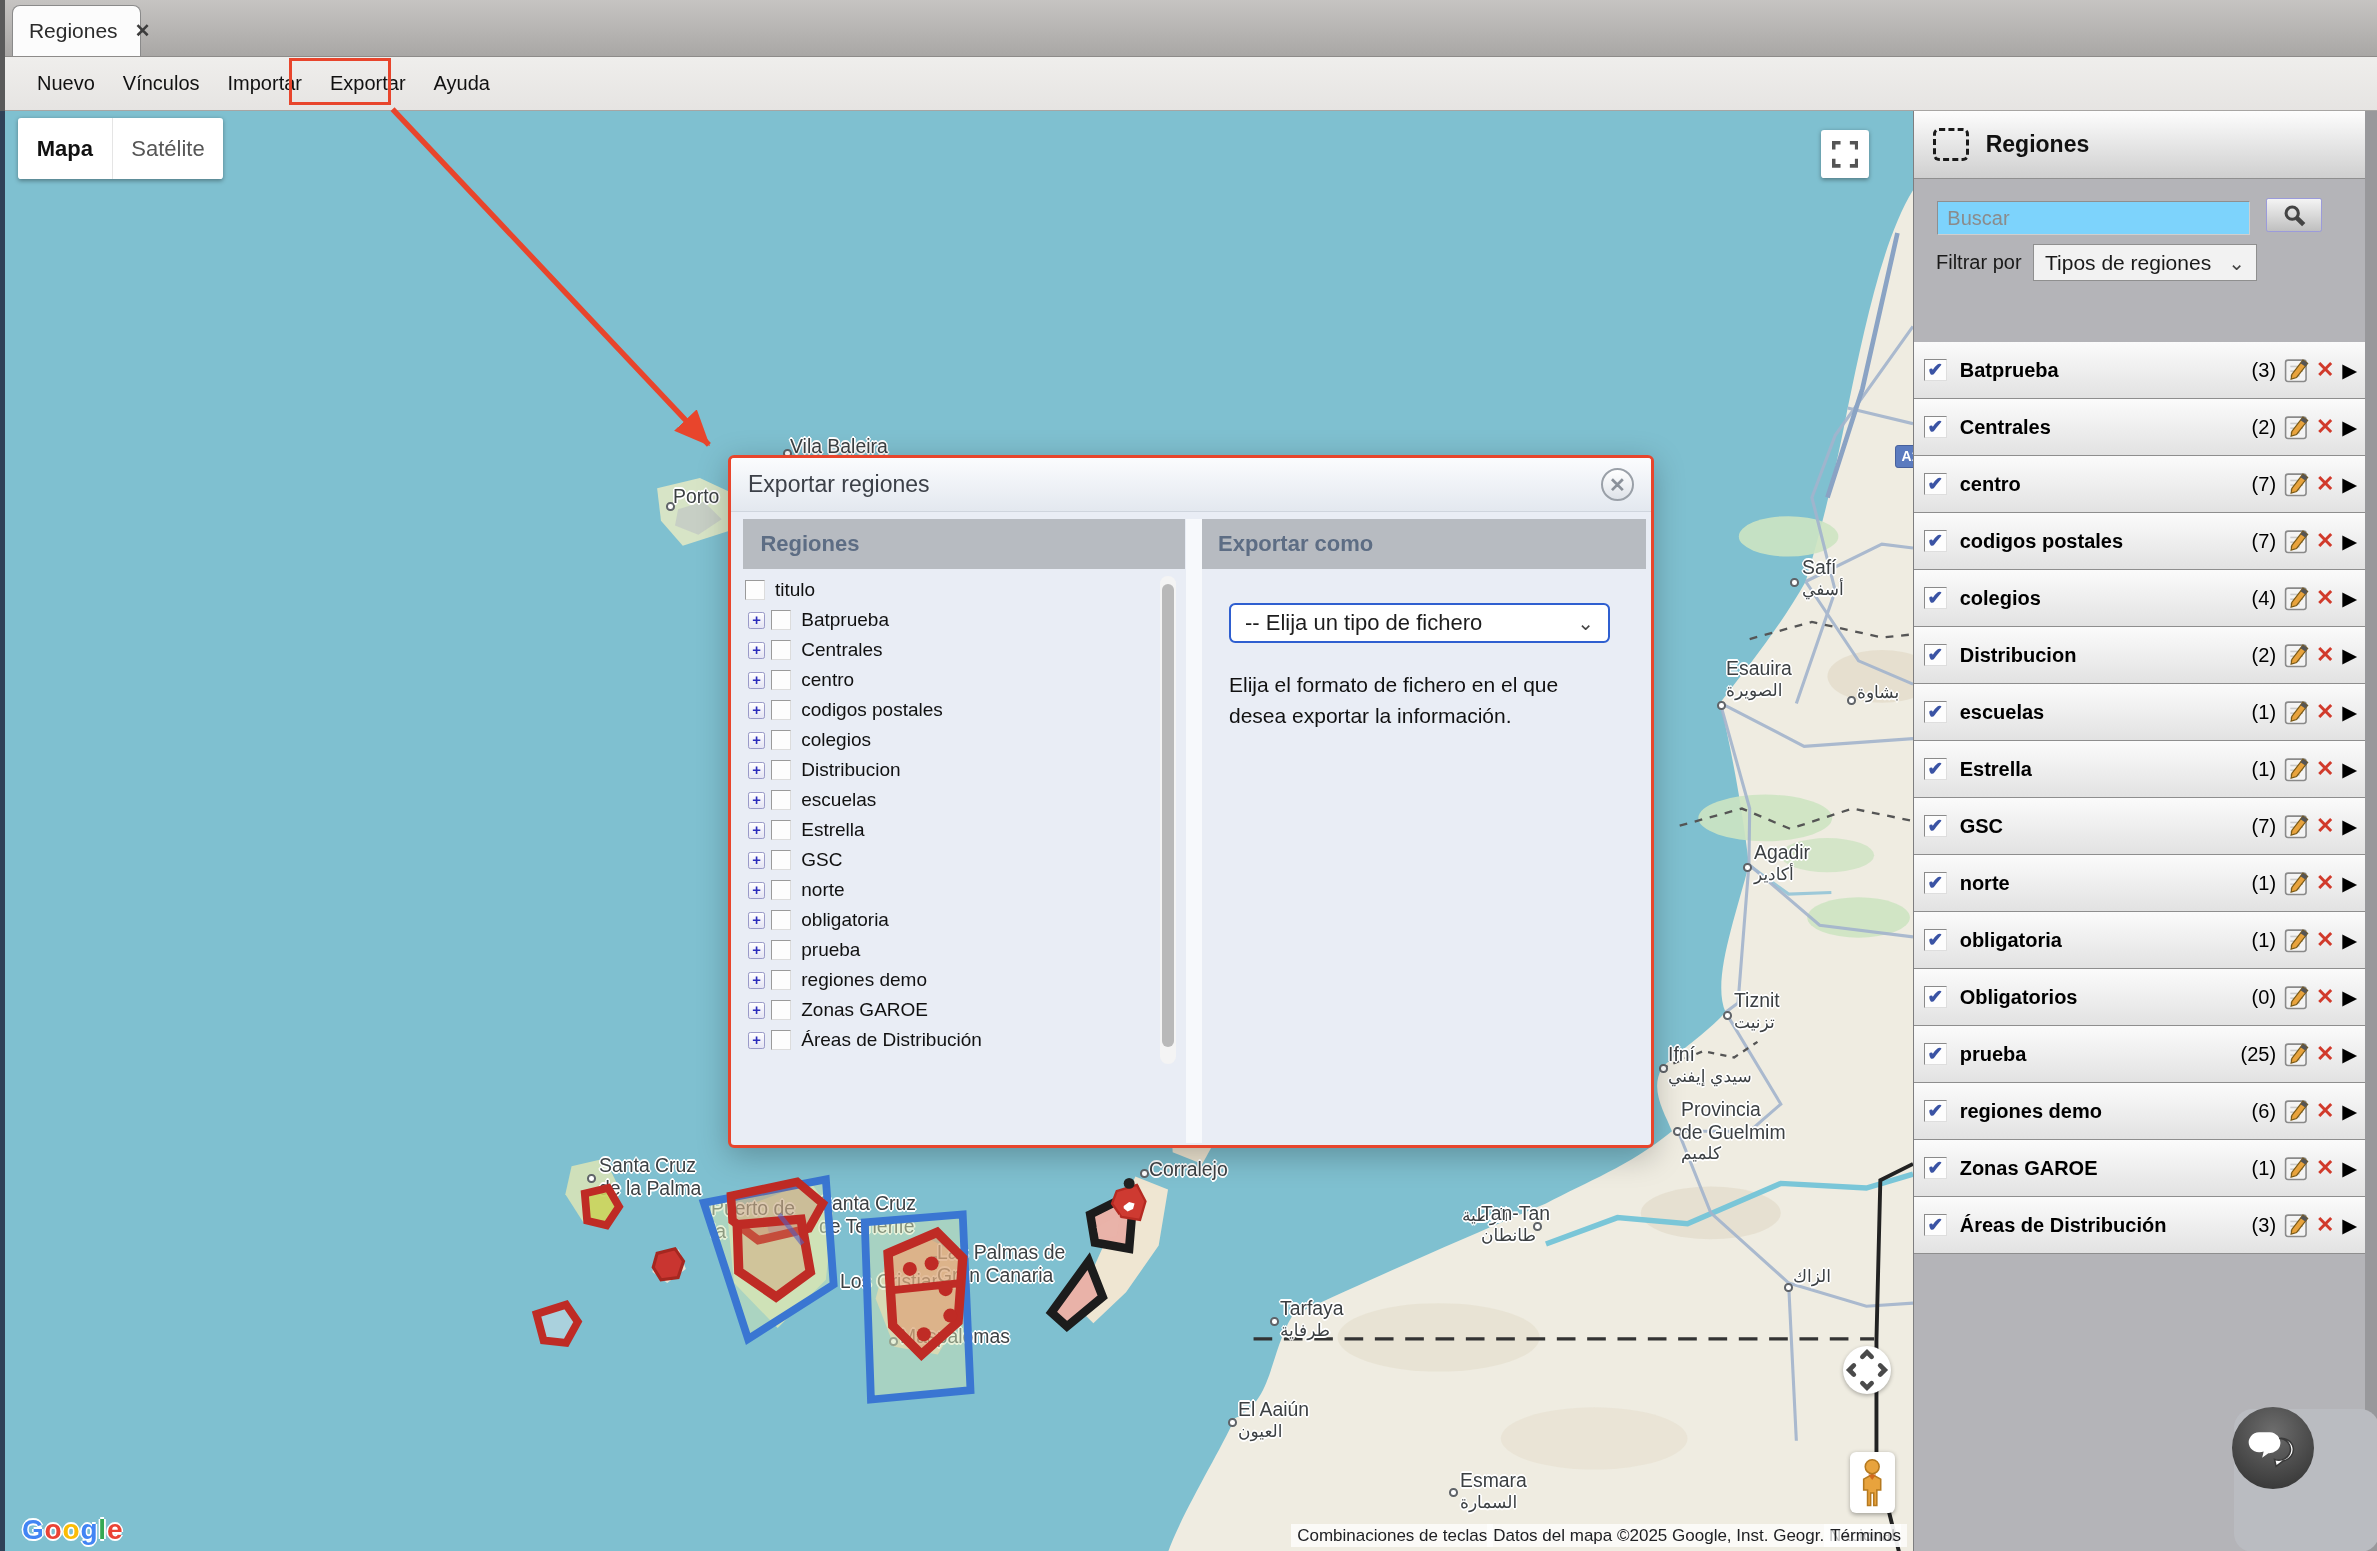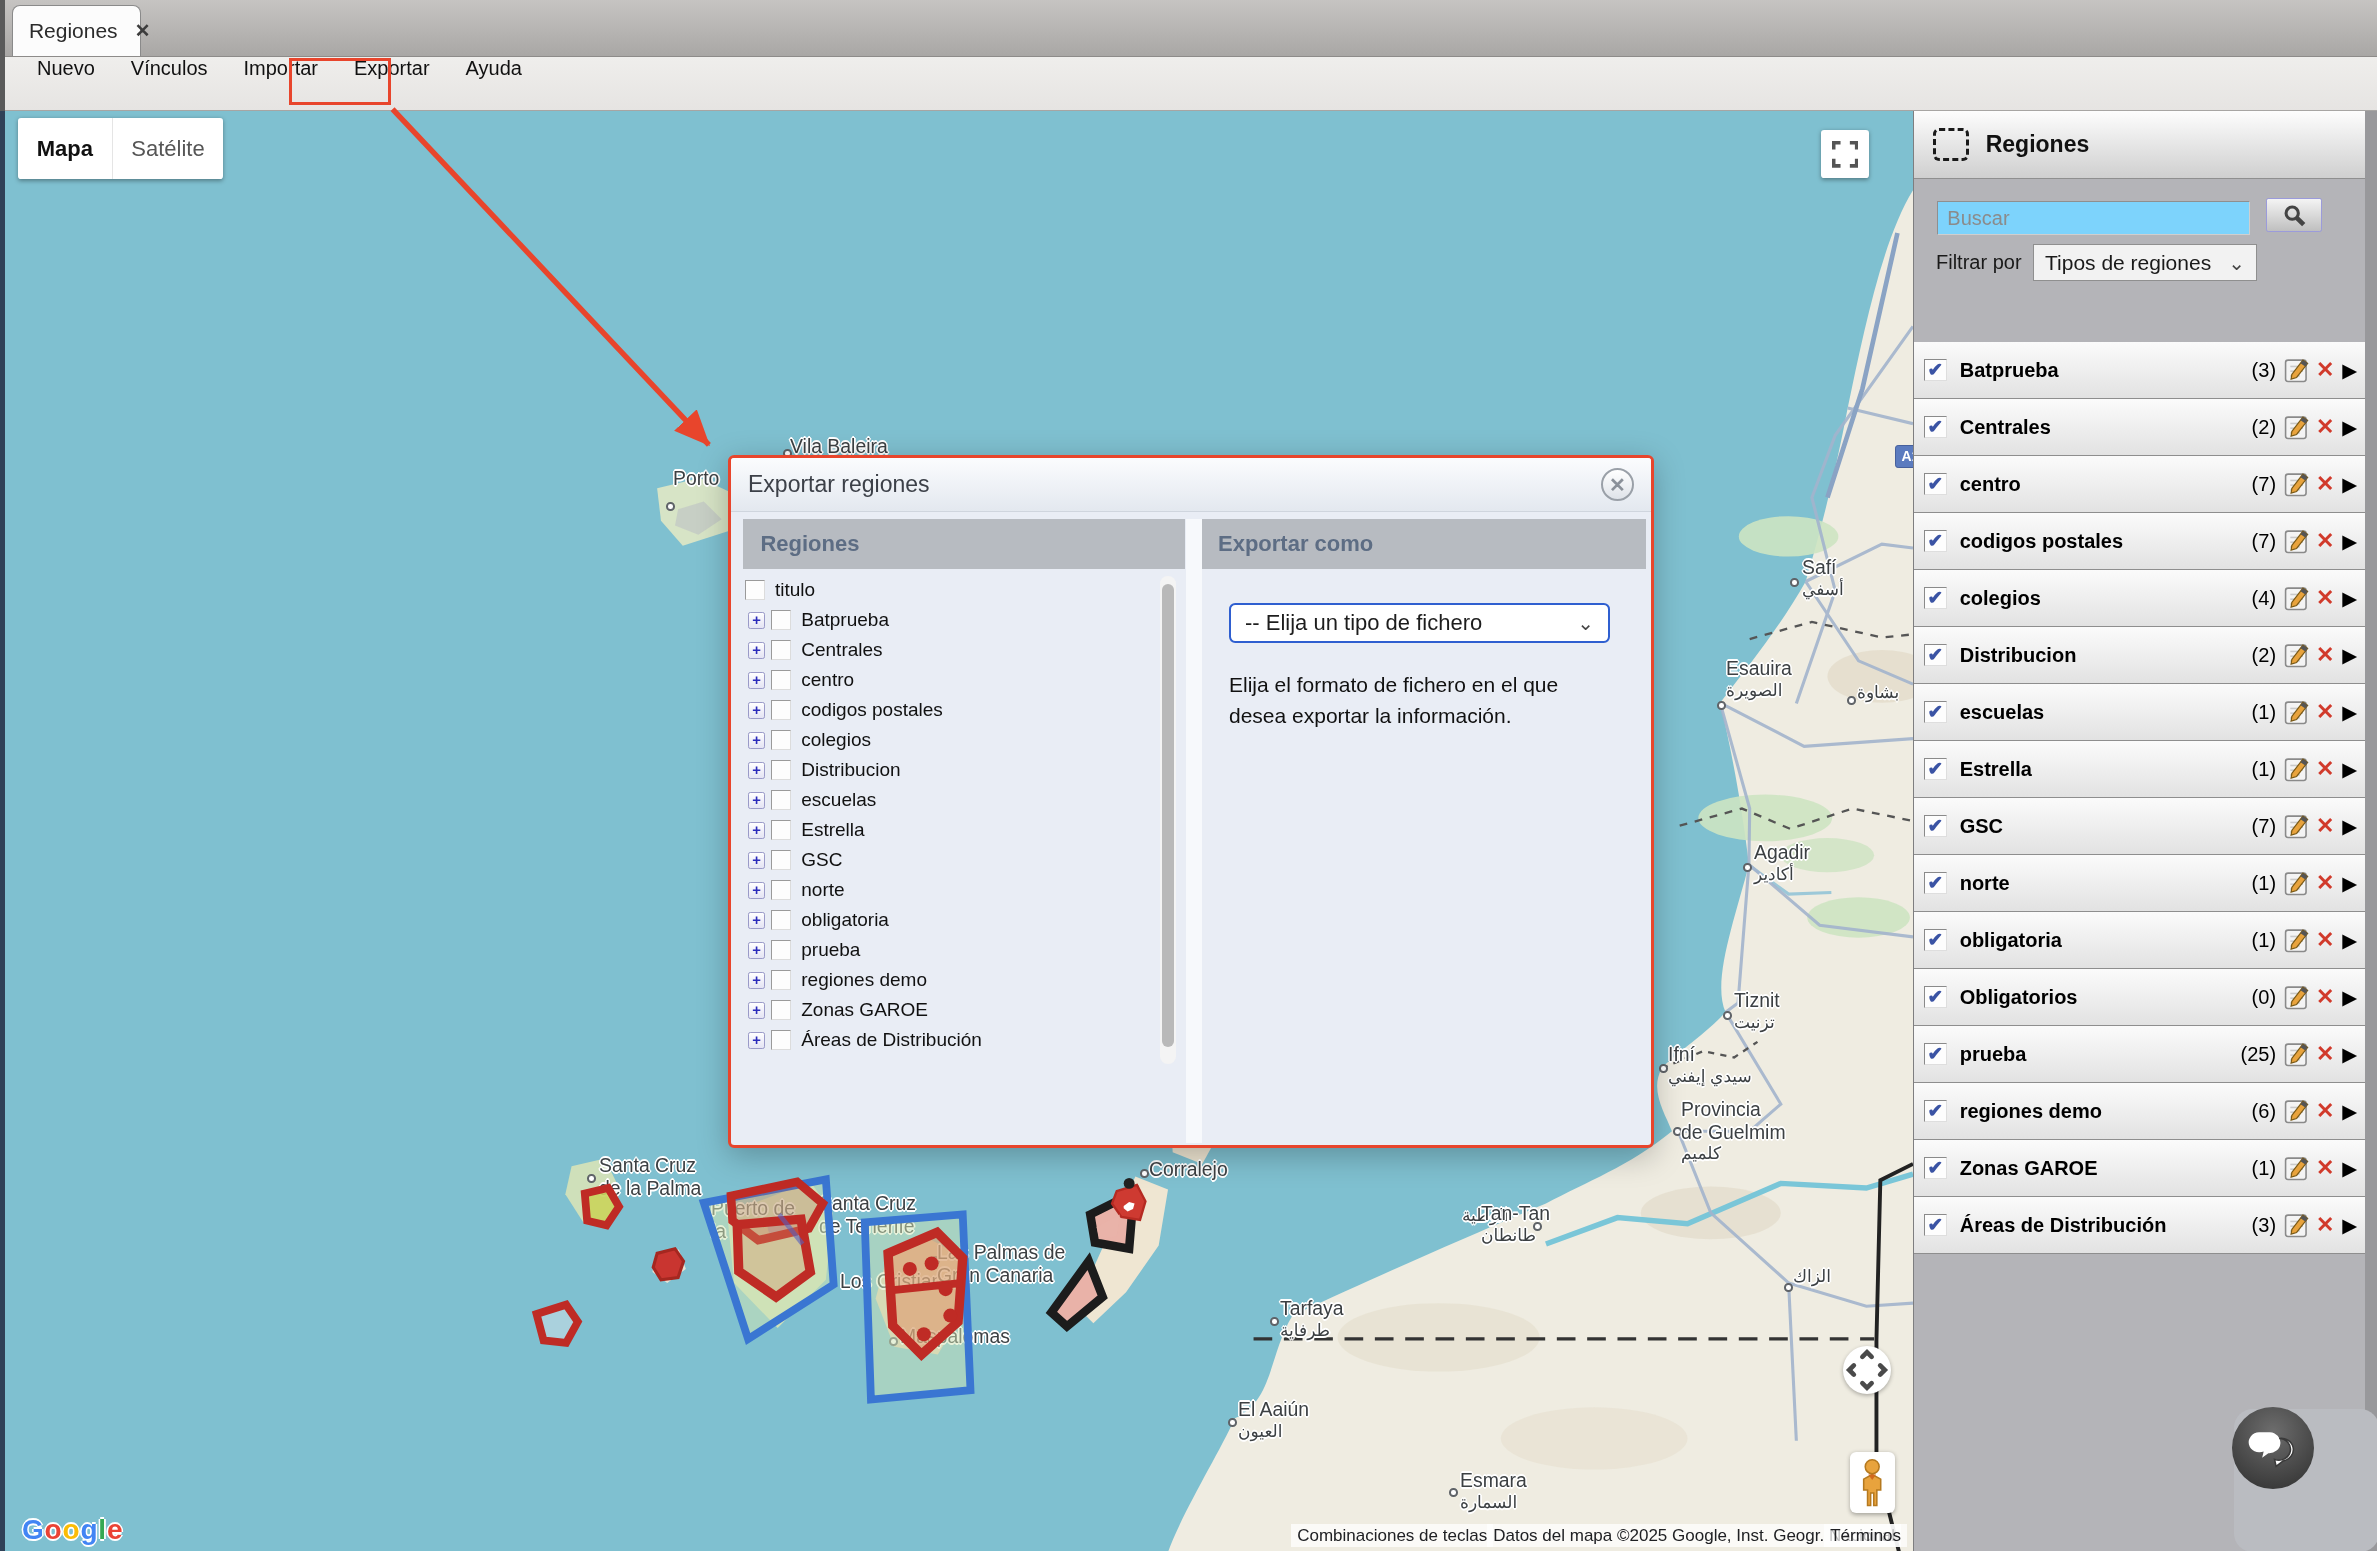--- a/index.html
+++ b/index.html
@@ -10,21 +10,21 @@
   
   .tabbar { position:absolute; left:0; top:0; width:2377px; height:57px;
             background:linear-gradient(#c6c4c2,#a9a7a5); border-bottom:0.8px solid #8d8b89; }
   .tab { position:absolute; left:12.4px; top:5.4px; width:129px; height:51px; background:#fcfcfc;
          border:0.8px solid #8a8a8a; border-bottom:none; border-radius:7.8px 7.8px 0 0;
          display:flex; align-items:center; gap:17px; padding:0 15.5px; }
   .tab-label { font-size:21px; color:#2b2b2b; }
   .tab-close { font-size:18.7px; font-weight:bold; color:#3c3c3c; cursor:pointer; }
   .menubar { position:absolute; left:0; top:57px; width:2377px; height:54px;
              background:linear-gradient(#efeeec,#e6e4e2); border-bottom:0.8px solid #a7a5a3;
-             display:flex; align-items:flex-start; padding-left:37px; gap:36px; }
+             display:flex; align-items:center; padding-left:37px; gap:28px; }
   .menu-item { font-size:20px; color:#111; cursor:pointer; }
   .export-highlight-box { position:absolute; left:289px; top:58px; width:102px; height:47px;
              border:3.9px solid #e8452c; z-index:30; pointer-events:none; }
 
   
   .map { position:absolute; left:0; top:111px; width:1913px; height:1441px; overflow:hidden; background:#7fc0d0; }
   .map svg.base, .map svg.overlays { position:absolute; left:0; top:0; }
   .map-label { position:absolute; color:#3c4043; font-size:19.4px; font-weight:500; line-height:22.5px; white-space:nowrap;
                text-shadow:1.6px 0 #fff,-1.6px 0 #fff,0 1.6px #fff,0 -1.6px #fff,0.8px 0.8px #fff,-0.8px -0.8px #fff,0.8px -0.8px #fff,-0.8px 0.8px #fff; }
   .map-label .ar { font-size:17px; font-weight:400; }
@@ -188,21 +188,21 @@
       <polyline points="2250,822 2330,800 2420,820 2460,816" fill="none" stroke="#555" stroke-width="3" stroke-dasharray="10 10"></polyline>
       <polyline points="2137,1374 2190,1352 2230,1360 2260,1340" fill="none" stroke="#555" stroke-width="3" stroke-dasharray="8 8"></polyline>
     </svg>
 
     <div id="maplabels">
         <div class="map-dot" style="left: 783px; top: 338px;"></div>
         <div class="map-label" style="left: 790px; top: 324px;">
           <div>Vila Baleira</div>
         </div>
         <div class="map-dot" style="left: 666px; top: 391px;"></div>
-        <div class="map-label" style="left: 673px; top: 356px;">
+        <div class="map-label" style="left: 673px; top: 374px;">
           <div>Porto</div>
         </div>
         <div class="map-dot" style="left: 587px; top: 1063px;"></div>
         <div class="map-label" style="left: 599px; top: 1043px;">
           <div>Santa Cruz</div>
           <div>de la Palma</div>
         </div>
         <div class="map-label" style="left: 711px; top: 1086px;">
           <div>Puerto de</div>
           <div>la</div>

